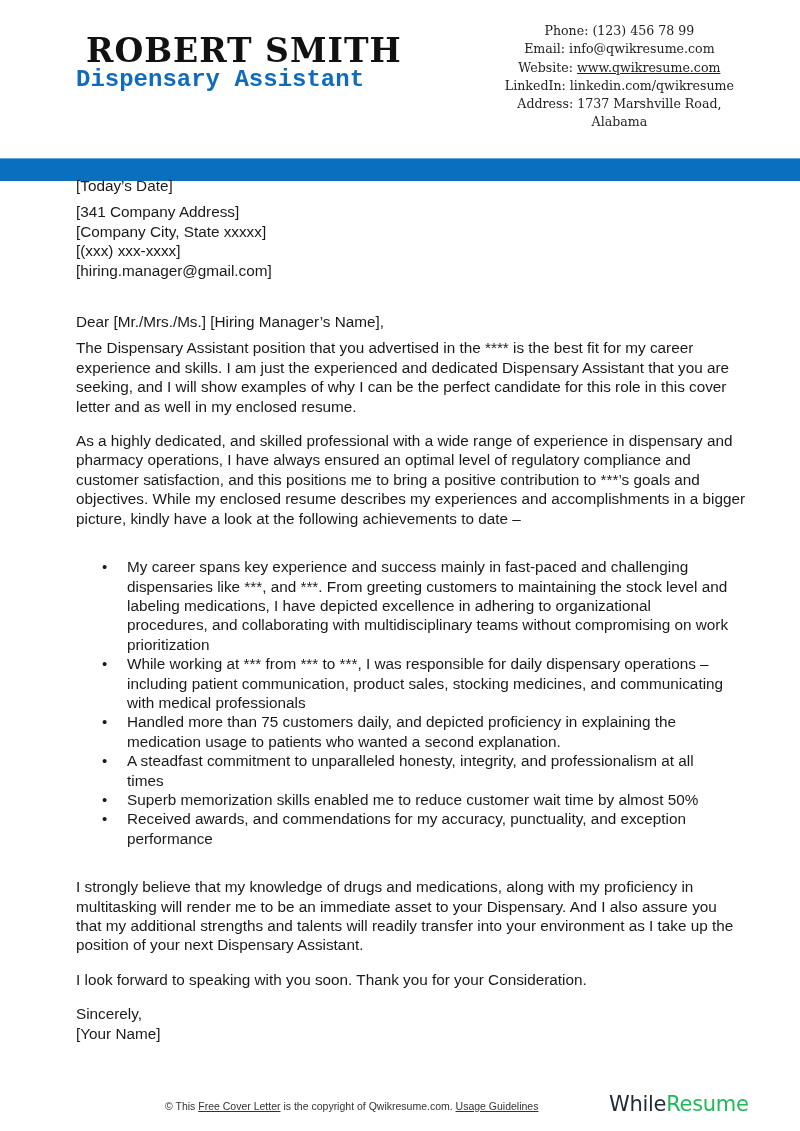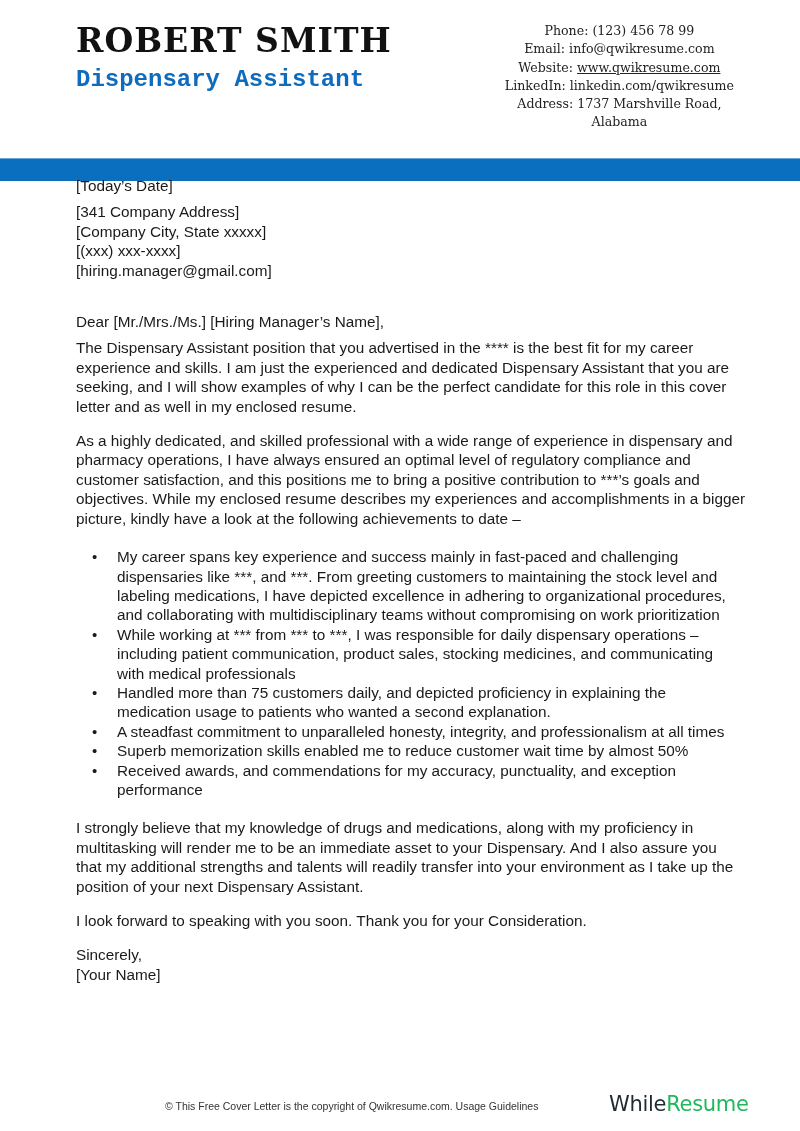--- a/index.html
+++ b/index.html
@@ -1,43 +1,43 @@
 <!DOCTYPE html>
 <html><head>
 <meta charset="utf-8">
 <style>
   html, body { margin: 0; padding: 0; background: #ffffff; }
   body { width: 800px; height: 1131px; position: relative; overflow: hidden; color: #1a1a1a; }
   .page { position: absolute; inset: 0; }
 
-  .name { position: absolute; left: 76px; top: 24px; margin: 0;
+  .name { position: absolute; left: 76px; top: 24px; margin: 10px;
     font-family: "DejaVu Serif", serif; font-weight: bold; font-size: 33px; letter-spacing: 1px; color: #111; line-height: 1; }
   .role { position: absolute; left: 76px; top: 68px; margin: 0;
     font-family: Liberation Mono, monospace; font-weight: bold; font-size: 24px; color: #0f6cbd; line-height: 1; }
 
   .contact { position: absolute; right: 66px; top: 22px; text-align: center;
     font-family: "DejaVu Serif", serif; font-size: 12.6px; line-height: 18.3px; color: #222; }
   .contact a { color: #222; text-decoration: underline; }
 
   .band { position: absolute; left: 0; top: 158px; width: 800px; height: 22px; background: #0a6fbe; border-top: 1px solid #6aa9dc; }
 
   .letter { position: absolute; left: 76px; top: 176px; width: 670px;
     font-family: "Liberation Sans", sans-serif; font-size: 15.3px; line-height: 19.4px; color: #1a1a1a; }
   .letter p { margin: 0; }
   .gap-s { height: 7px; }
   .gap-m { height: 25px; }
   .gap-p { height: 15px; }
-  ul.bullets { margin: 4px; padding: 0 0 0 37px; list-style: none; }
+  ul.bullets { margin: 14px; padding: 0 0 0 37px; list-style: none; }
   ul.bullets li { position: relative; margin: 0; }
   ul.bullets li::before { content: "\2022"; position: absolute; left: -25px; top: 0; font-size: 15px; }
 
   .footer { position: absolute; left: 0; top: 1096px; width: 800px; height: 30px; }
   .copyright { position: absolute; left: 165px; top: 4px;
     font-family: "Liberation Sans", sans-serif; font-size: 10.5px; color: #333; }
-  .copyright a { color: #333; }
+  .copyright a { color: #333; text-decoration: underline; }
   .logo { position: absolute; left: 609px; top: -4px; font-family: "DejaVu Sans", sans-serif; font-size: 21px; letter-spacing: -0.3px; }
   .logo .q { color: #1f2a33; }
   .logo .r { color: #1fb85a; }
 </style>
 </head>
 <body>
 
 <div class="page">
 
   <h1 class="name">ROBERT SMITH</h1>

